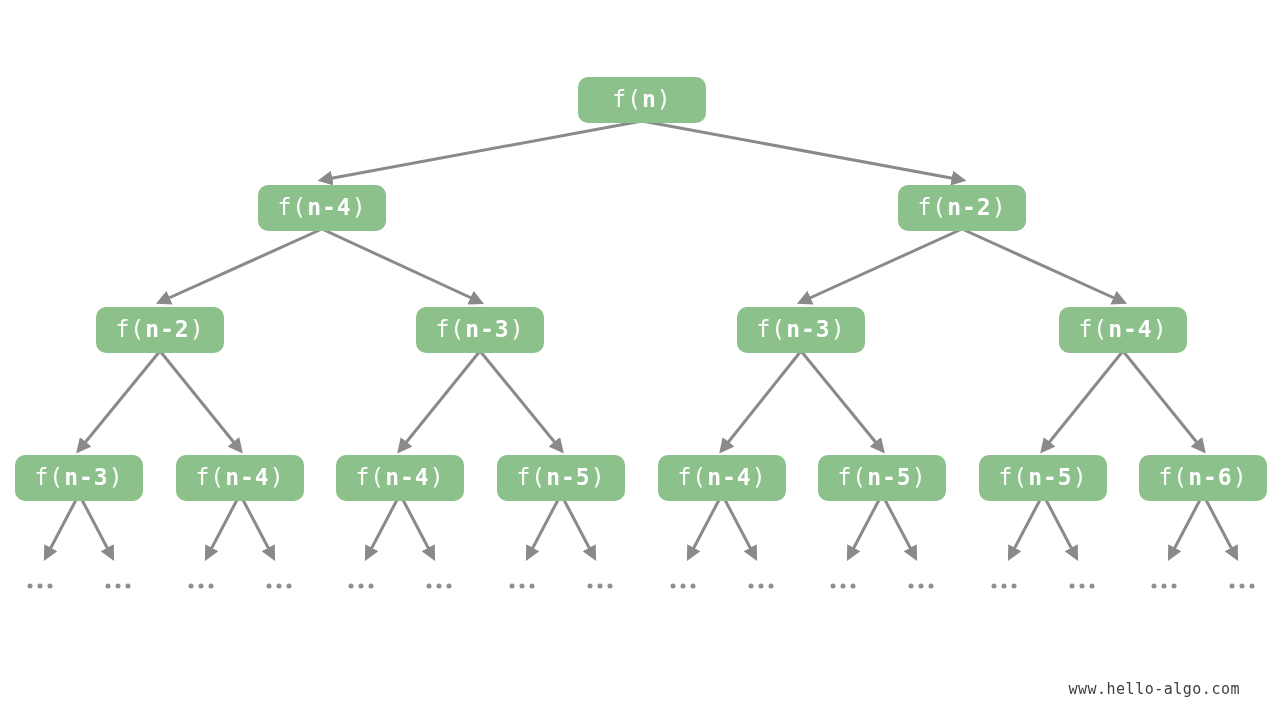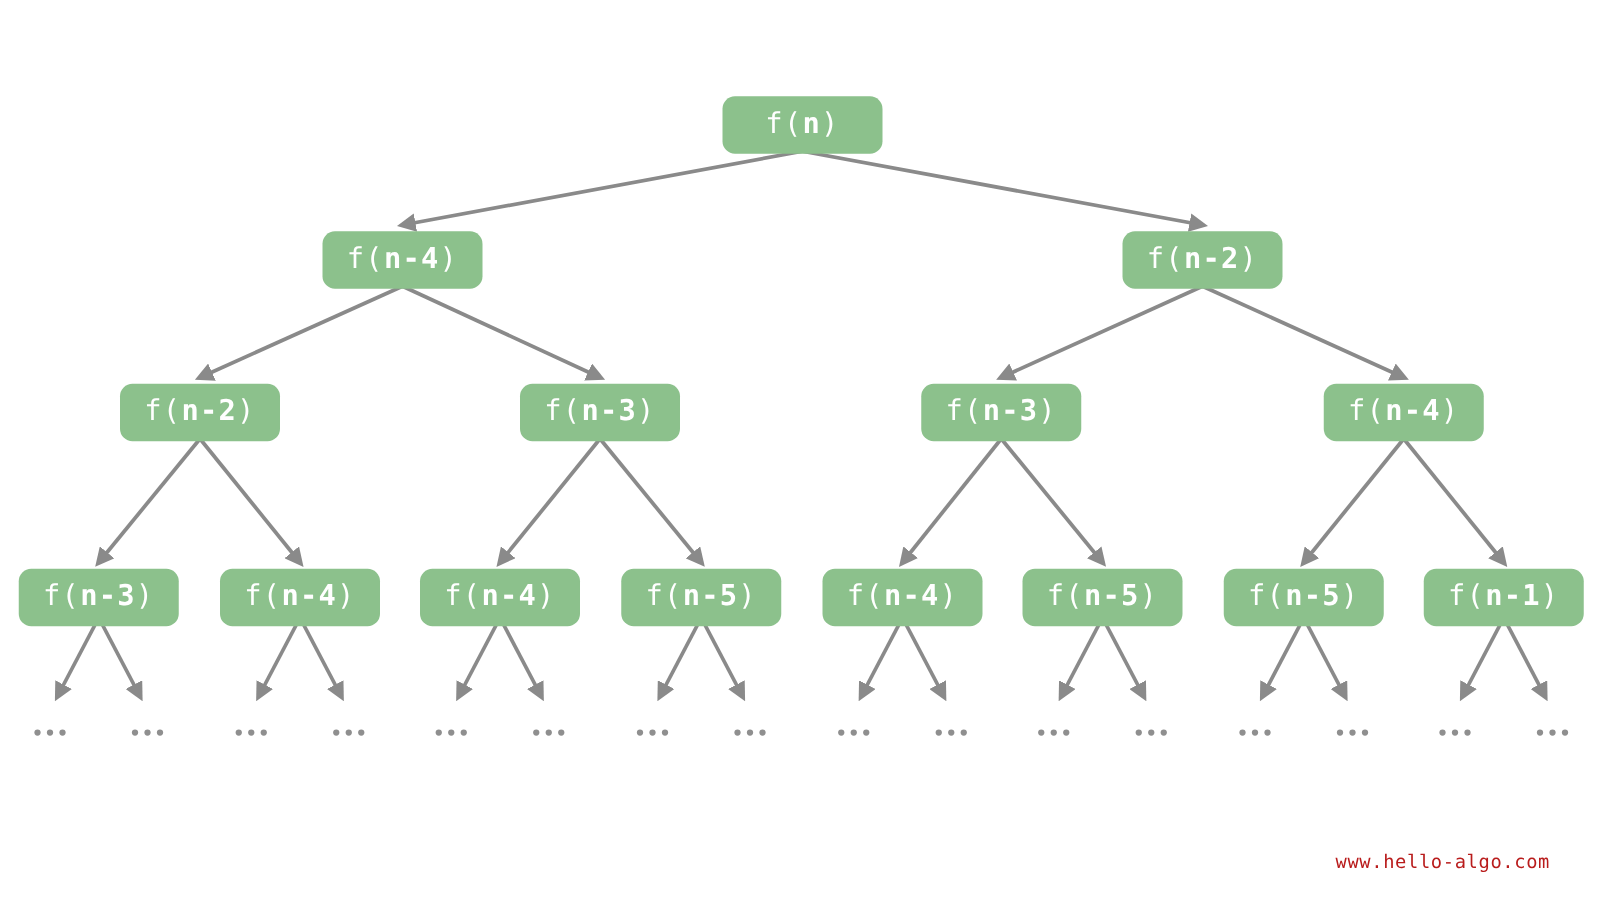--- a/index.html
+++ b/index.html
@@ -153,21 +153,21 @@
         <span class="arg">n-5</span>
         <span class="post">)</span>
       </div>
       <div class="node" style="left: 1043px; top: 478px; width: 128px; height: 46px; background: rgb(140, 193, 140); color: rgb(255, 255, 255);">
         <span class="pre">f(</span>
         <span class="arg">n-5</span>
         <span class="post">)</span>
       </div>
       <div class="node" style="left: 1203px; top: 478px; width: 128px; height: 46px; background: rgb(140, 193, 140); color: rgb(255, 255, 255);">
         <span class="pre">f(</span>
-        <span class="arg">n-1</span>
+        <span class="arg">n-6</span>
         <span class="post">)</span>
       </div>
       <div class="ellipsis" aria-label="..." style="left: 40px; top: 586px;">
         <span class="dot" style="background: rgb(143, 143, 143);"></span>
         <span class="dot" style="background: rgb(143, 143, 143);"></span>
         <span class="dot" style="background: rgb(143, 143, 143);"></span>
       </div>
       <div class="ellipsis" aria-label="..." style="left: 118px; top: 586px;">
         <span class="dot" style="background: rgb(143, 143, 143);"></span>
         <span class="dot" style="background: rgb(143, 143, 143);"></span>
@@ -237,14 +237,14 @@
         <span class="dot" style="background: rgb(143, 143, 143);"></span>
         <span class="dot" style="background: rgb(143, 143, 143);"></span>
         <span class="dot" style="background: rgb(143, 143, 143);"></span>
       </div>
       <div class="ellipsis" aria-label="..." style="left: 1242px; top: 586px;">
         <span class="dot" style="background: rgb(143, 143, 143);"></span>
         <span class="dot" style="background: rgb(143, 143, 143);"></span>
         <span class="dot" style="background: rgb(143, 143, 143);"></span>
       </div>
     </div>
-  <div id="watermark" style="color: #b91c1c;">www.hello-algo.com</div>
+  <div id="watermark" style="color: #404040;">www.hello-algo.com</div>
 </div>
 
 </body></html>

